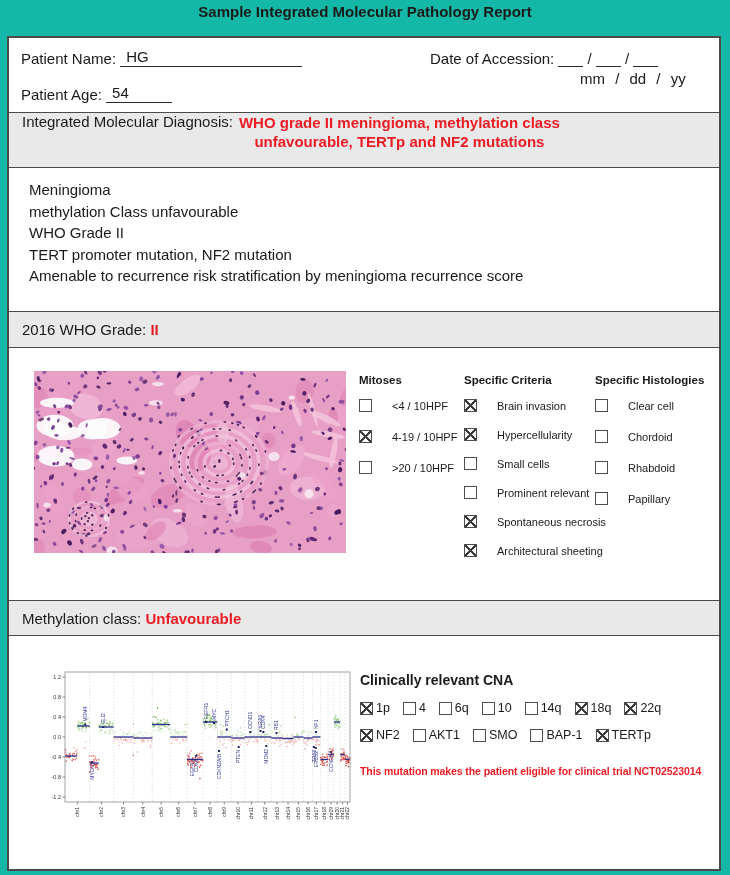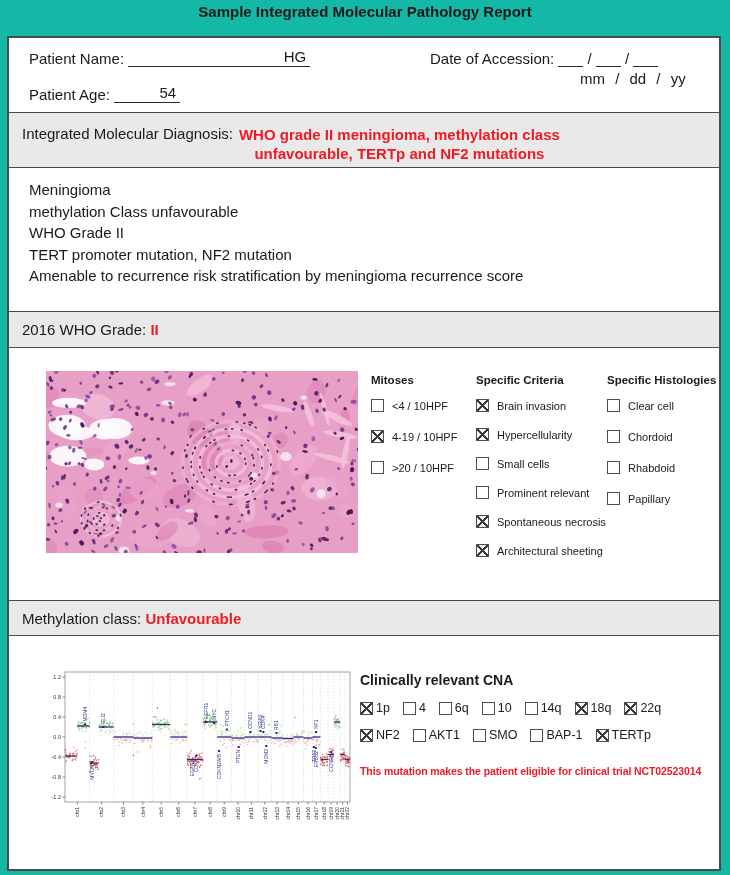--- a/index.html
+++ b/index.html
@@ -2,48 +2,48 @@
 <html><head>
 <meta charset="utf-8">
 <style>
   html,body{margin:0;padding:0;background:#fff;}
   body{width:730px;height:875px;font-family:"Liberation Sans",sans-serif;color:#1a1a1a;position:relative;}
   .page{position:relative;width:730px;height:875px;background:#14b8a6;overflow:hidden;}
   .title{position:absolute;top:3px;left:0;width:100%;text-align:center;font-size:15px;font-weight:bold;}
   .box{position:absolute;left:7px;top:36px;width:714px;height:835px;border:2px solid #4a4a4a;box-sizing:border-box;background:#fff;}
 
   
-  .p-row{position:absolute;left:20px;font-size:15px;text-align:right;}
+  .p-row{position:absolute;left:12px;font-size:15px;}
   .p-row.name{top:10px;} .p-row.age{top:46px;}
   .fill{display:inline-block;border-bottom:1.5px solid #2a2a2a;padding:0 4px 1px 6px;vertical-align:bottom;}
   .fill.name{min-width:172px;} .fill.age{min-width:56px;}
   .acc{position:absolute;left:421px;top:12px;width:286px;font-size:15px;}
   .acc-row{white-space:nowrap;}
   .blank{display:inline-block;width:25px;border-bottom:1.5px solid #2a2a2a;height:14px;vertical-align:bottom;}
   .acc-hint{margin-top:3px;margin-left:150px;word-spacing:6px;}
 
   
   .bar{position:absolute;left:0;right:0;background:#e9e9e9;border-top:1.5px solid #4a4a4a;border-bottom:1.5px solid #4a4a4a;box-sizing:border-box;font-size:15px;}
-  .bar-diag{top:74px;height:56px;padding:12px 0 0 13px;}
+  .bar-diag{top:74px;height:56px;padding:0 0 0 13px;}
   .bar-grade{top:273px;height:37px;padding:9px 16px 0 13px;}
   .bar-meth{top:562px;height:36px;padding:9px 0 12px 13px;}
   .red{color:#ed1c24;font-weight:bold;}
   .diag-flex{display:flex;align-items:flex-start;}
   .diag-red{text-align:center;margin-left:6px;line-height:19px;}
 
   
   .summary{position:absolute;top:130px;left:0;right:0;height:143px;padding:11px 0 0 20px;font-size:15px;line-height:21.5px;}
 
   
-  .histo{position:absolute;top:310px;left:0;right:0;height:252px;margin-left:12px;}
+  .histo{position:absolute;top:310px;left:0;right:0;height:252px;}
   .histo-img{position:absolute;left:25px;top:23px;width:312px;height:182px;}
   .cbcol{position:absolute;top:26px;font-size:11px;}
   .cbcol.c1{left:350px;} .cbcol.c2{left:455px;} .cbcol.c3{left:586px;}
   .cbhead{font-weight:bold;font-size:11.5px;margin-bottom:13px;}
-  .cbrow{display:flex;align-items:center;gap:8px;margin-bottom:18px;white-space:nowrap;}
+  .cbrow{display:flex;align-items:center;gap:20px;margin-bottom:18px;white-space:nowrap;}
   .c2 .cbrow{margin-bottom:16px;}
   .cb{width:13px;height:13px;border:1.5px solid #4d4d4d;box-sizing:border-box;background:#fff;flex:none;display:inline-block;}
   .cb.checked{background-image:
      linear-gradient(to top right,transparent 45%,#3a3a3a 45%,#3a3a3a 55%,transparent 55%),
      linear-gradient(to bottom right,transparent 45%,#3a3a3a 45%,#3a3a3a 55%,transparent 55%);}
 
   
   .bottom{position:absolute;top:598px;left:0;right:0;height:233px;}
   .cnv{position:absolute;left:26px;top:30px;width:320px;height:175px;}
   .panel{position:absolute;left:351px;top:36px;width:356px;}

